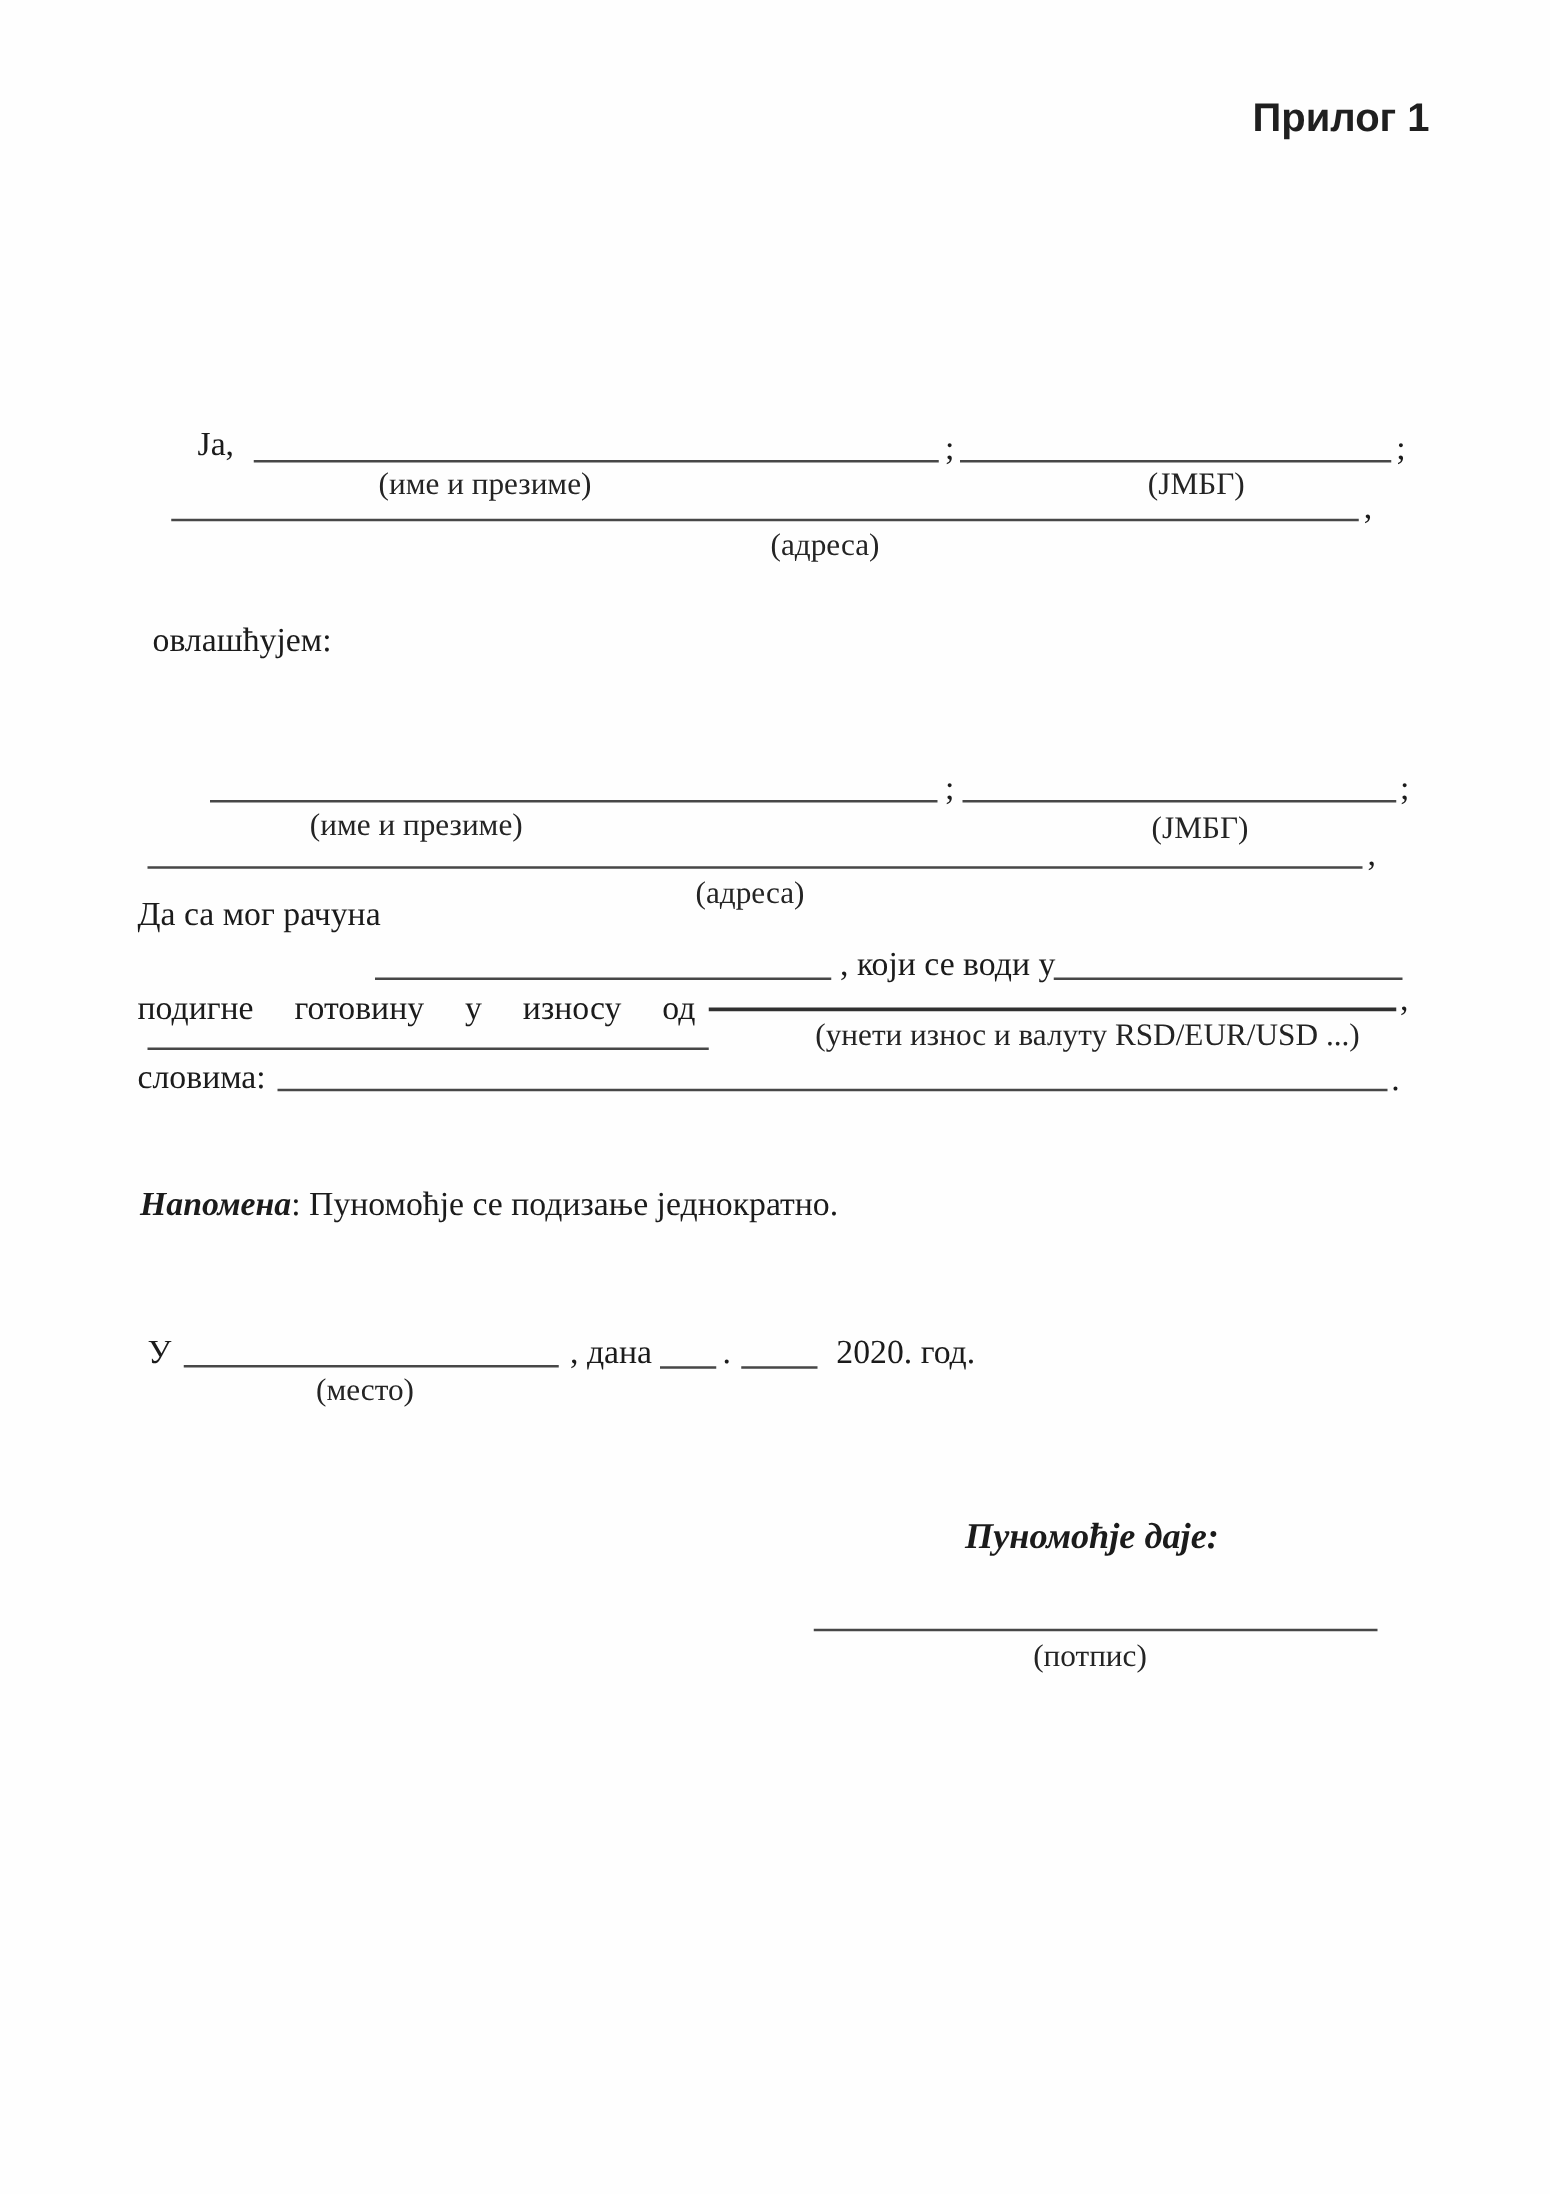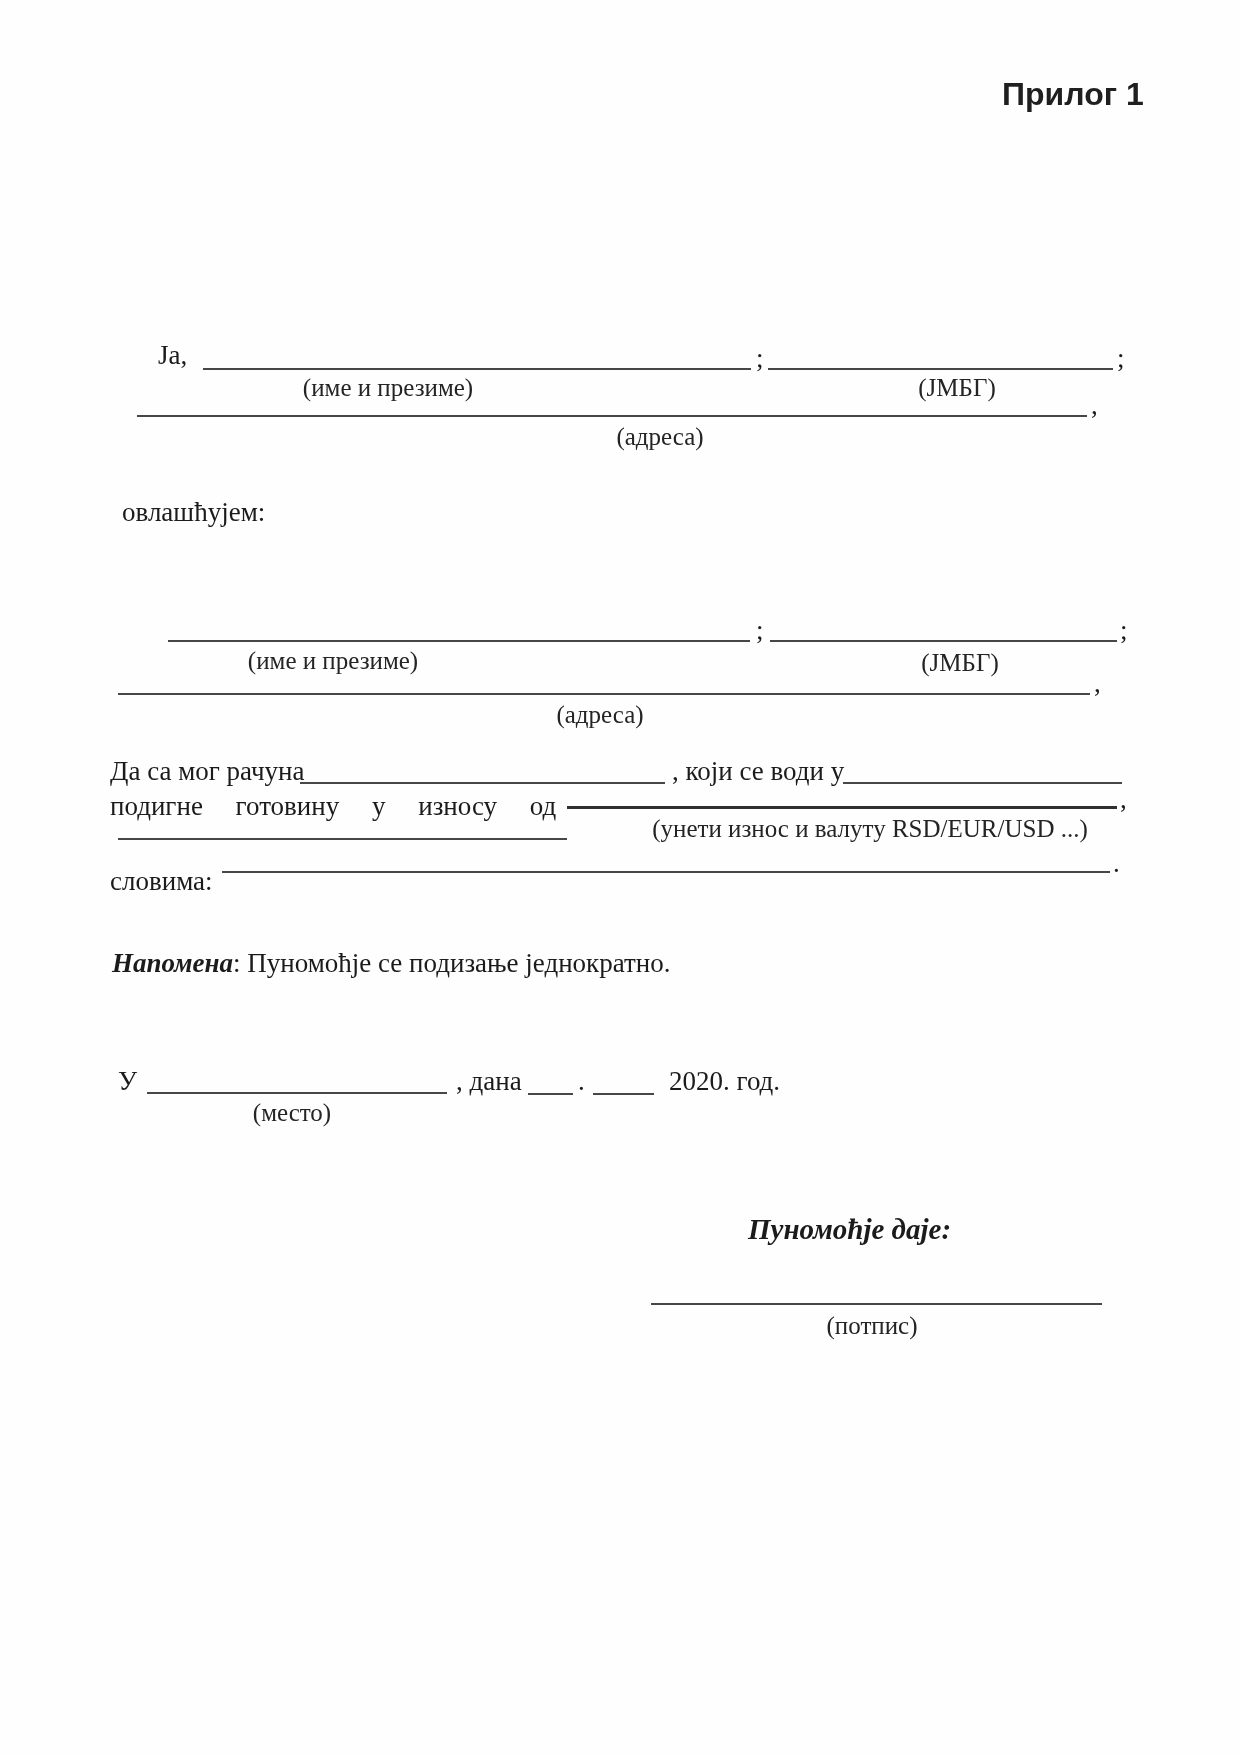--- a/index.html
+++ b/index.html
@@ -56,46 +56,46 @@
   <div class="abs txt" style="left:756px;top:615px;">;</div>
   <div class="line" style="left:770px;top:640px;width:347px;"></div>
   <div class="abs txt" style="left:1120px;top:615px;">;</div>
   <div class="abs lbl center" style="left:333px;top:647px;">(име и презиме)</div>
   <div class="abs lbl center" style="left:960px;top:649px;">(ЈМБГ)</div>
 
   <div class="line" style="left:118px;top:693px;width:972px;"></div>
   <div class="abs txt" style="left:1094px;top:668px;">,</div>
   <div class="abs lbl center" style="left:600px;top:701px;">(адреса)</div>
 
-  <div class="abs txt" style="left:110px;top:756px;">Да са мог рачуна</div>
+  <div class="abs txt" style="left:110px;top:716px;">Да са мог рачуна</div>
   <div class="line" style="left:300px;top:782px;width:365px;"></div>
   <div class="abs txt" style="left:672px;top:756px;">, који се води у</div>
   <div class="line" style="left:843px;top:782px;width:279px;"></div>
 
   <div class="abs txt spread" style="left:110px;top:791px;">подигне готовину у износу од</div>
   <div class="line thick" style="left:567px;top:806px;width:550px;"></div>
   <div class="abs txt" style="left:1120px;top:784px;">,</div>
 
   <div class="line" style="left:118px;top:838px;width:449px;"></div>
   <div class="abs lbl center" style="left:870px;top:815px;">(унети износ и валуту RSD/EUR/USD ...)</div>
 
-  <div class="abs txt" style="left:110px;top:846px;margin-top:20px;">словима:</div>
+  <div class="abs txt" style="left:110px;top:846px;">словима:</div>
   <div class="line" style="left:222px;top:871px;width:888px;"></div>
   <div class="abs txt" style="left:1113px;top:848px;">.</div>
 
   <div class="abs txt" style="left:112px;top:948px;">
     <span class="bold-italic">Напомена</span><span>: Пуномоћје се подизање једнократно.</span>
   </div>
 
   <div class="abs txt" style="left:118px;top:1066px;">У</div>
   <div class="line" style="left:147px;top:1092px;width:300px;"></div>
   <div class="abs txt" style="left:456px;top:1066px;">, дана</div>
   <div class="line" style="left:528px;top:1093px;width:45px;"></div>
   <div class="abs txt" style="left:578px;top:1066px;">.</div>
   <div class="line" style="left:593px;top:1093px;width:61px;"></div>
   <div class="abs txt" style="left:669px;top:1066px;">2020. год.</div>
   <div class="abs lbl center" style="left:292px;top:1099px;">(место)</div>
 
-  <div class="abs bold-italic sig-heading" style="left:748px;top:1213px;">Пуномоћје даје:</div>
+  <div class="abs bold-italic sig-heading" style="left:772px;top:1213px;">Пуномоћје даје:</div>
   <div class="line" style="left:651px;top:1303px;width:451px;"></div>
   <div class="abs lbl center" style="left:872px;top:1312px;">(потпис)</div>
 
 </div>
 
 </body></html>

